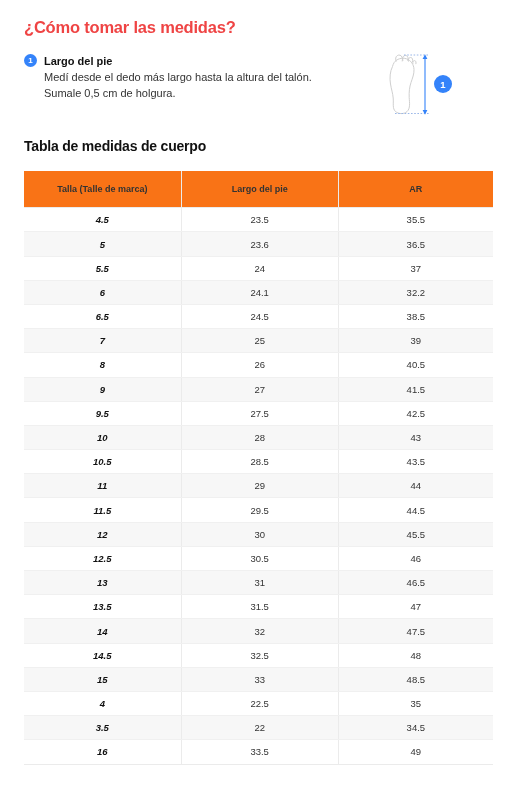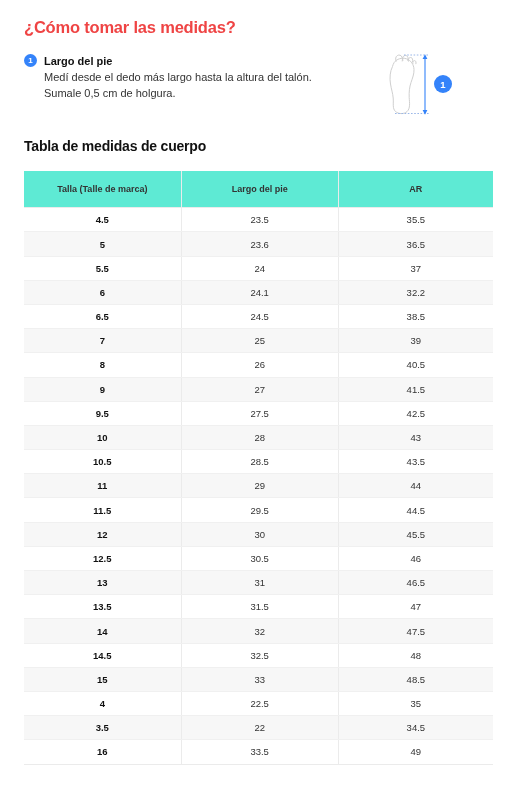--- a/index.html
+++ b/index.html
@@ -87,21 +87,21 @@
     border-collapse: collapse;
     margin-top: 17px;
     table-layout: fixed;
   }
 
   .size-table col.c1 { width: 33.5%; }
   .size-table col.c2 { width: 33.5%; }
   .size-table col.c3 { width: 33%; }
 
   .size-table th {
-    background: #5eead4;
+    background: #f97316;
     font-size: 9px;
     font-weight: bold;
     color: #333333;
     text-align: center;
     padding: 13px 4px;
     border-right: 1px solid #ebebeb;
     border-bottom: 1px solid #ebebeb;
   }
   .size-table th:last-child { border-right: none; }
 
@@ -111,20 +111,21 @@
     text-align: center;
     padding: 6.1px 4px;
     border-right: 1px solid #ebebeb;
     border-bottom: 1px solid #f0f0f0;
   }
   .size-table td:last-child { border-right: none; }
 
   .size-table td.size-cell {
     font-weight: bold;
     color: #111111;
+    font-style: italic;
   }
 
   .size-table tbody tr:nth-child(odd) td { background: #ffffff; }
   .size-table tbody tr:nth-child(even) td { background: #f7f7f7; }
   .size-table tbody tr:last-child td { border-bottom: 1px solid #ebebeb; }
 </style>
 </head>
 <body>
 
 <div class="page">

